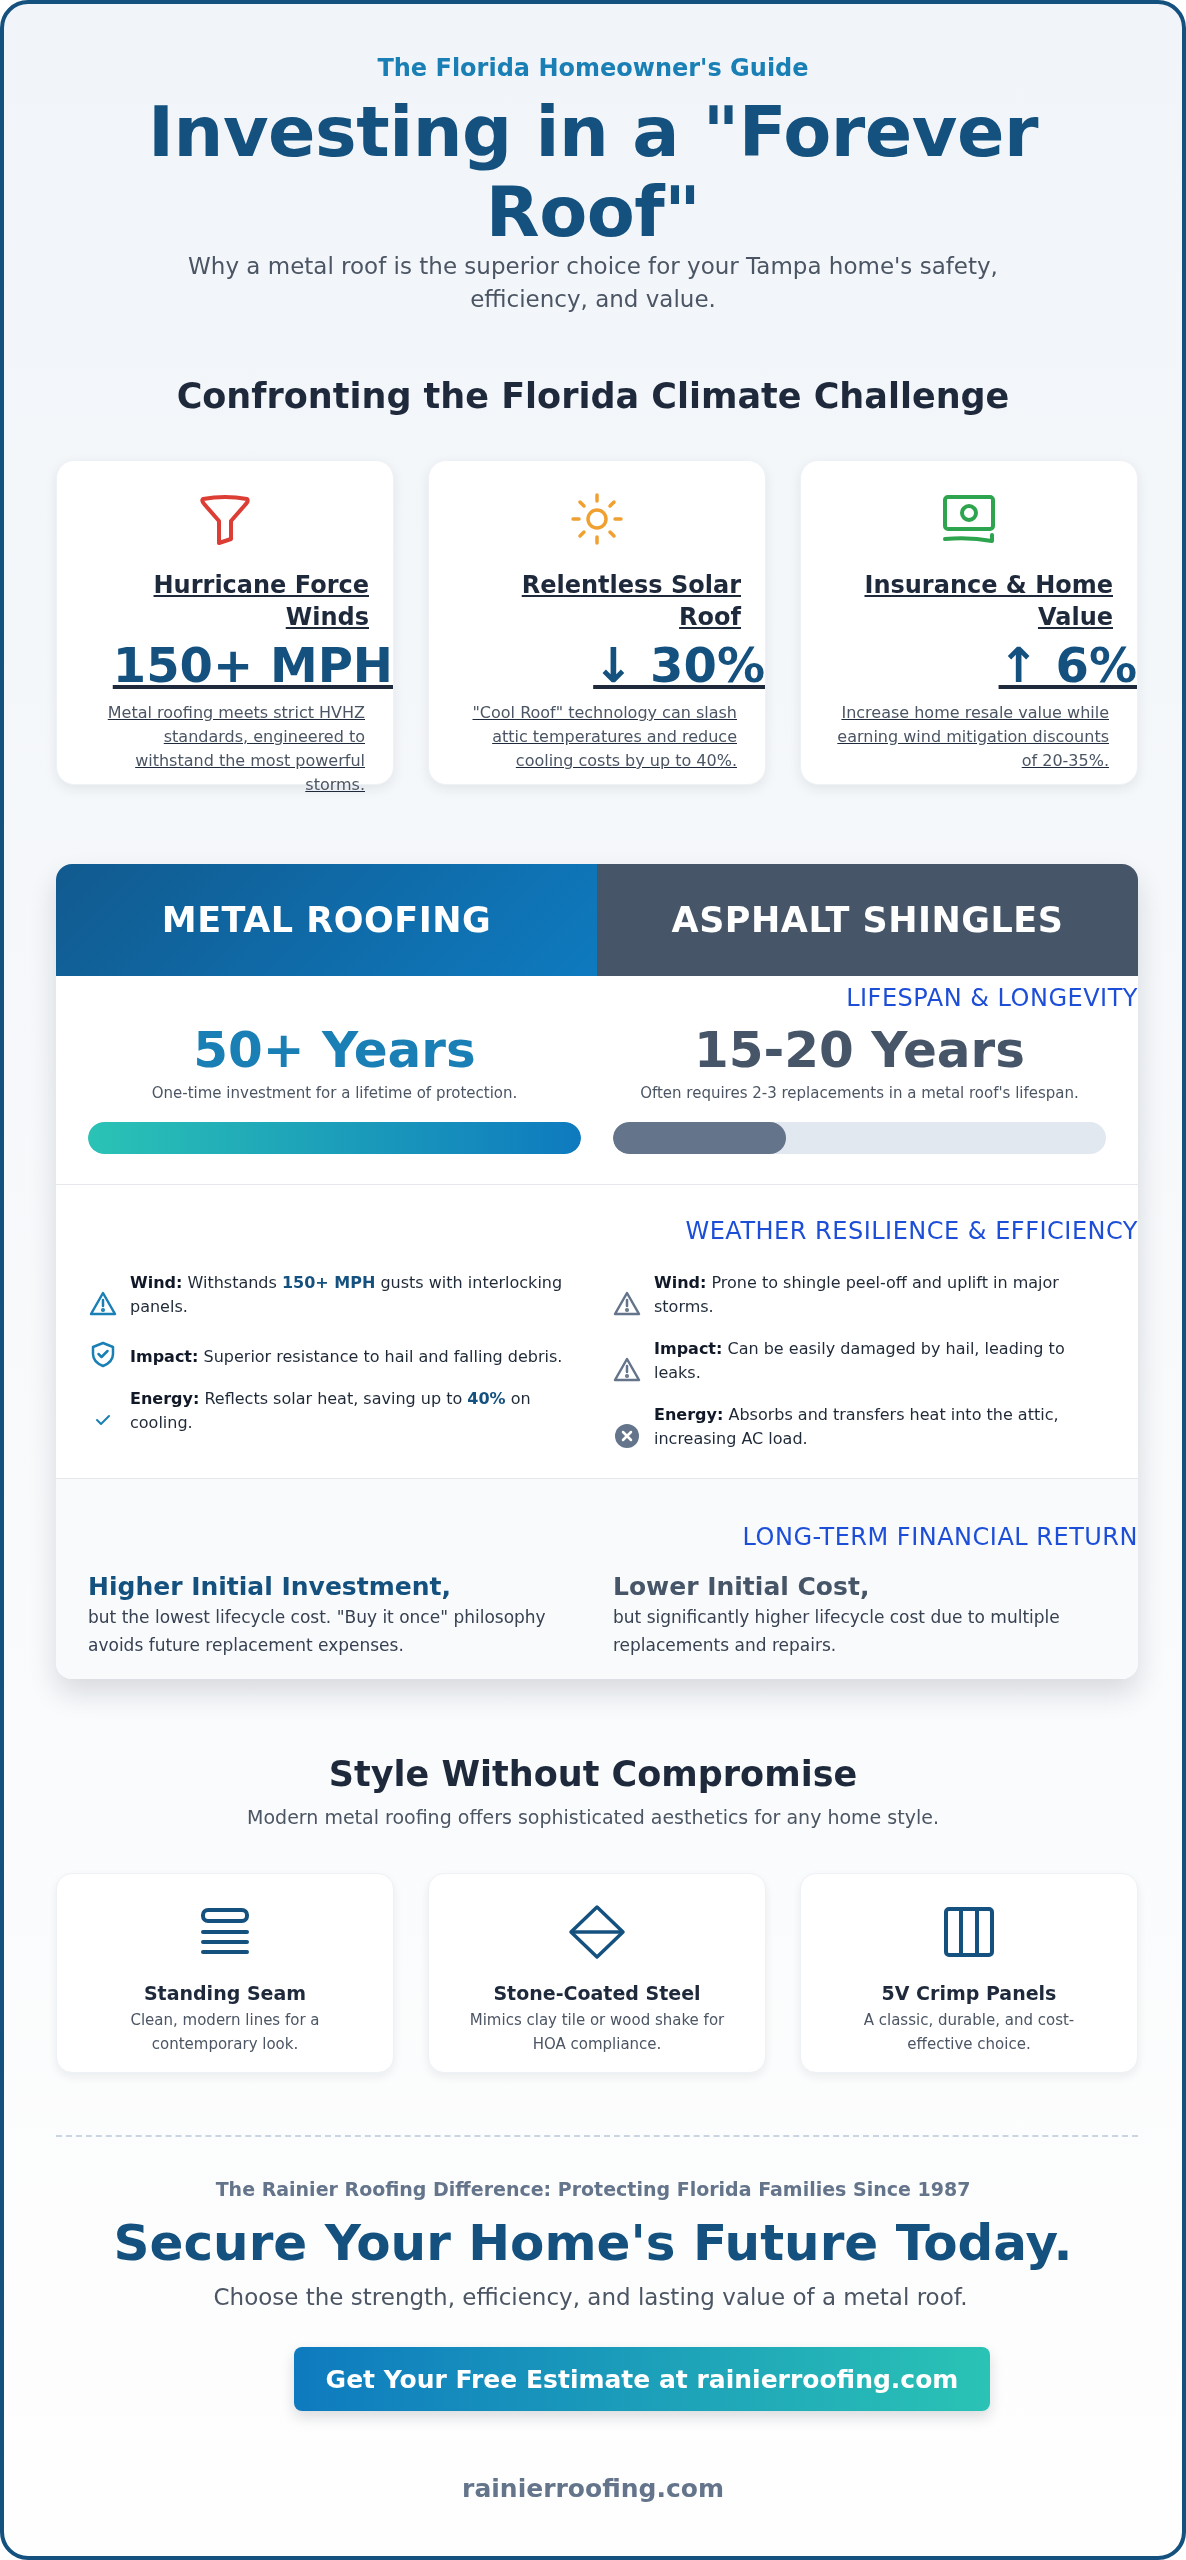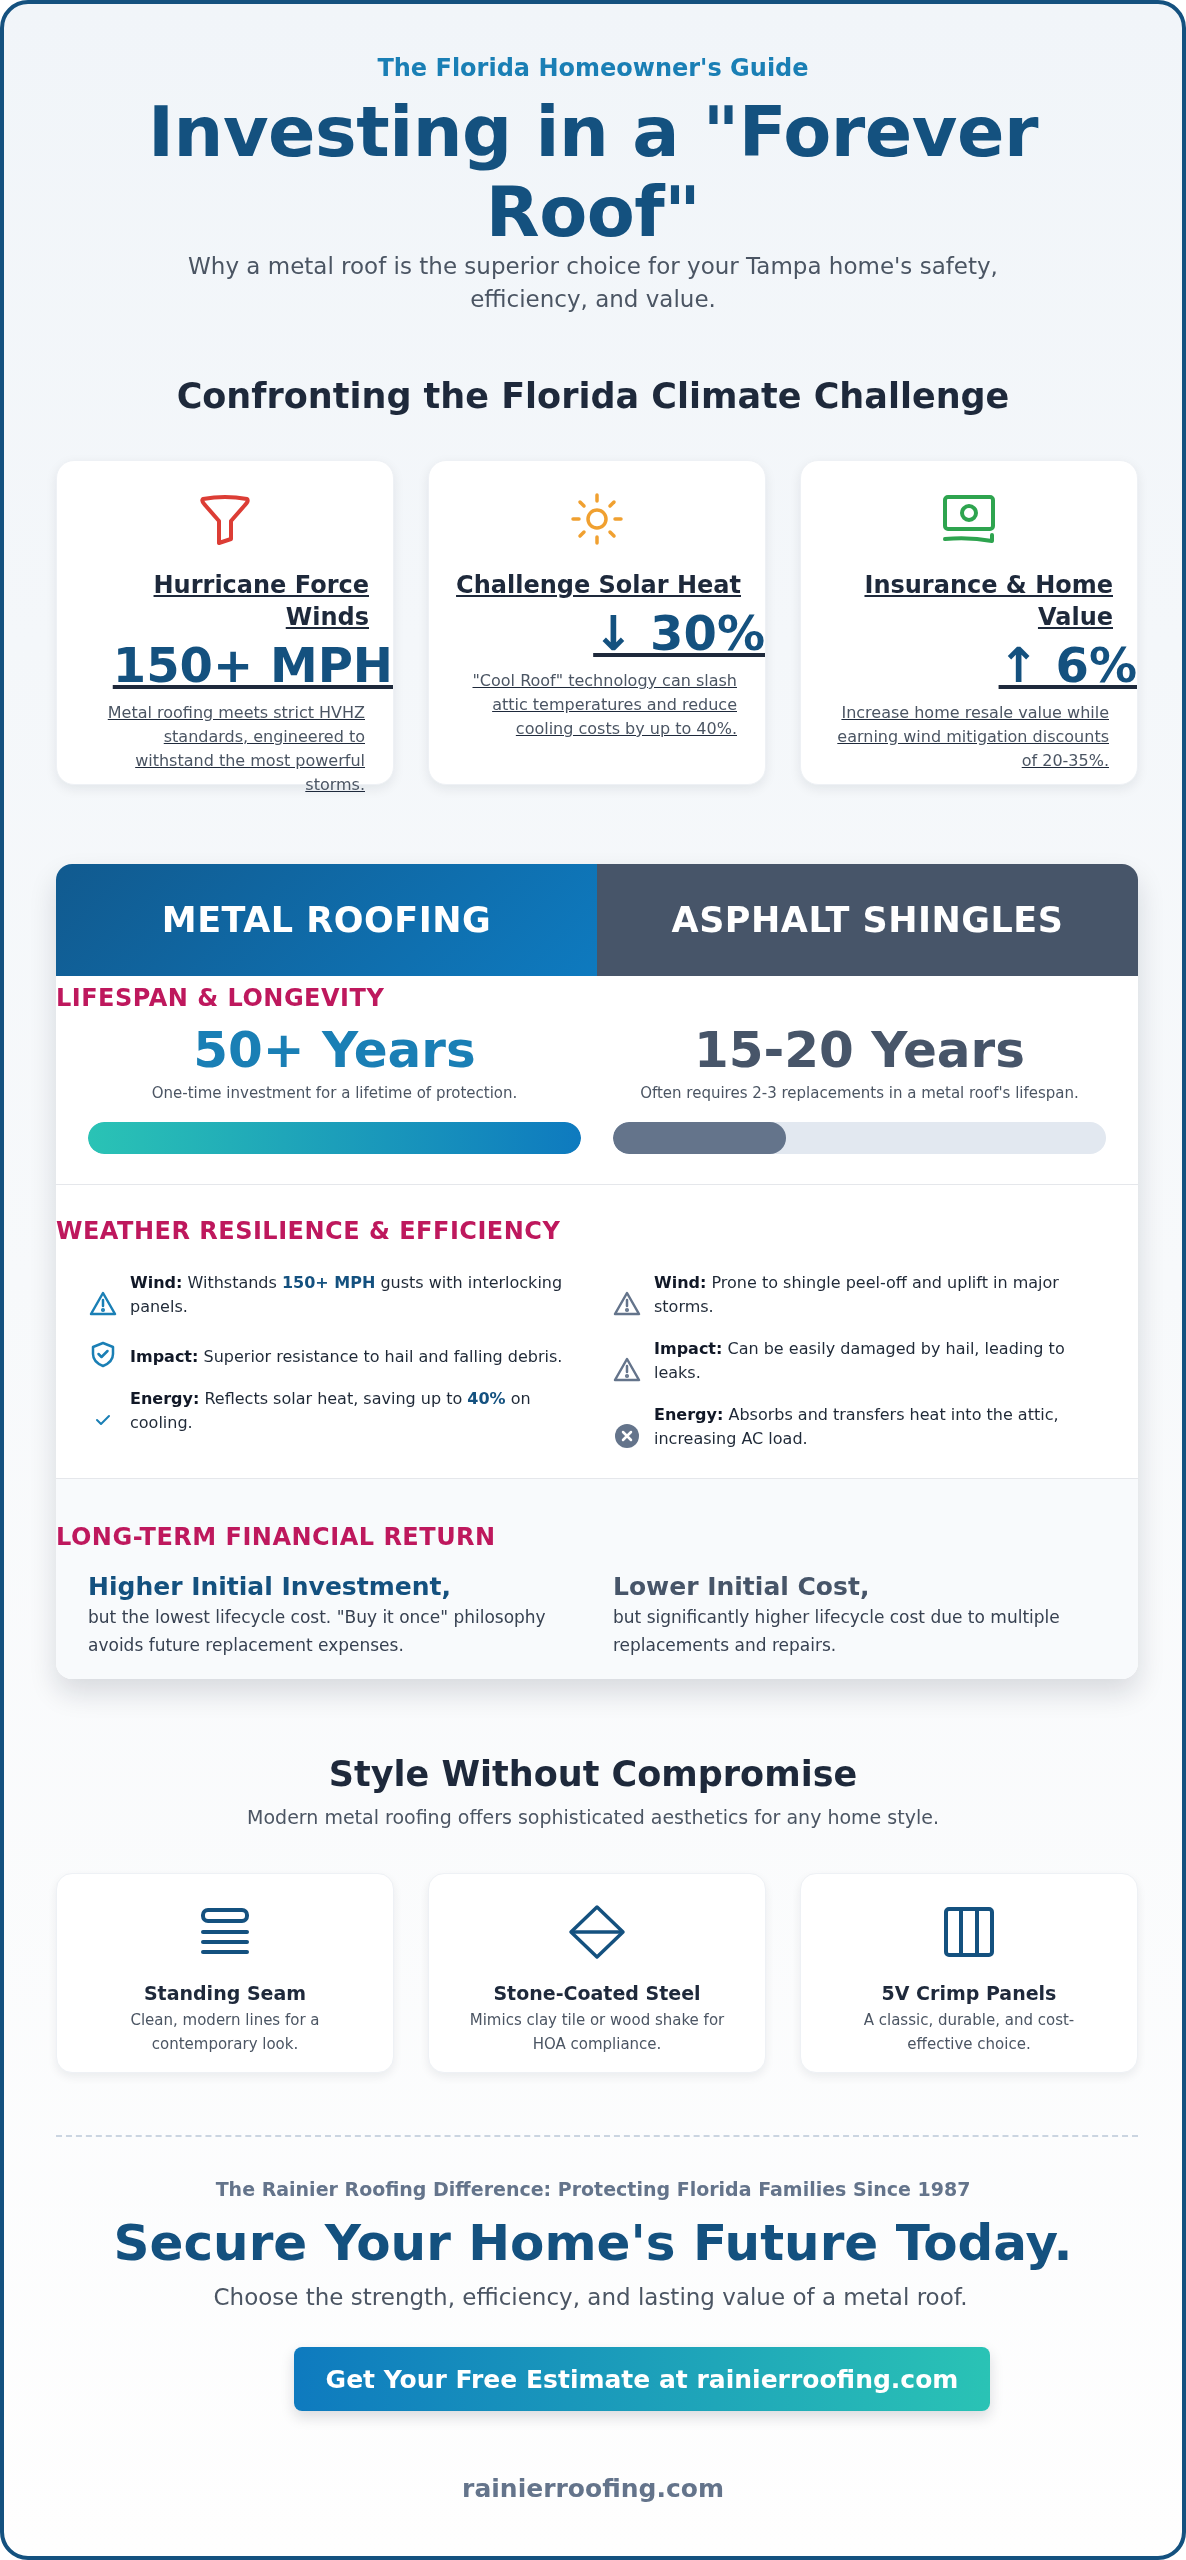--- a/index.html
+++ b/index.html
@@ -37,21 +37,21 @@
   
   .compare { position: absolute; left: 52px; top: 860px; width: 1082px; height: 815px;
     background: #fff; border-radius: 16px; overflow: hidden;
     box-shadow: 0 14px 28px rgba(15,23,42,0.14); }
   .cmp-head { display: flex; height: 112px; }
   .cmp-head div { flex: 1; display: flex; align-items: center; justify-content: center;
     color: #fff; font-weight: bold; font-size: 35px; letter-spacing: 0.5px; }
   .cmp-head .metal { background: linear-gradient(135deg, #115a8f 0%, #0e7abf 100%); }
   .cmp-head .asphalt { background: #475569; }
   .cmp-sec { position: absolute; left: 0; right: 0; }
-  .cmp-sec-title { text-align: left; font-size: 24px; font-weight: bold; color: #be185d; letter-spacing: 0.5px; }
+  .cmp-sec-title { text-align: right; font-size: 24px; font-weight: normal; color: #1d4ed8; letter-spacing: 0.5px; }
   .lifespan .cols { display: flex; padding: 0 32px; gap: 32px; }
   .lifespan .col { flex: 1; text-align: center; }
   .years { font-size: 50px; font-weight: bold; line-height: 60px; }
   .years.metal { color: #1a7fb5; }
   .years.asphalt { color: #475569; }
   .ydesc { font-size: 15px; color: #4b5563; margin-top: 4px; }
   .bar { height: 32px; border-radius: 16px; background: #e2e8f0; margin-top: 20px; overflow: hidden; }
   .bar .fill { height: 100%; border-radius: 16px; }
   .bar.metal .fill { width: 100%; background: linear-gradient(90deg, #2ac3b5 0%, #0e7abf 100%); }
   .bar.asphalt .fill { background: #64748b; }
@@ -121,21 +121,21 @@
           <line x1="28" y1="4" x2="28" y2="10"></line>
             <line x1="28" y1="46" x2="28" y2="52"></line>
           <line x1="4" y1="28" x2="10" y2="28"></line>
             <line x1="46" y1="28" x2="52" y2="28"></line>
           <line x1="11" y1="11" x2="15" y2="15"></line>
             <line x1="41" y1="41" x2="45" y2="45"></line>
           <line x1="45" y1="11" x2="41" y2="15"></line>
             <line x1="15" y1="41" x2="11" y2="45"></line>
         </svg>
       </div>
-      <div class="ctitle">Challenge Solar Heat</div>
+      <div class="ctitle">Relentless Solar Roof</div>
       <div class="stat">↓ 30%</div>
       <div class="desc">"Cool Roof" technology can slash attic temperatures and reduce cooling costs by up to 40%.</div>
     </div>
     <div class="ccard">
       <div class="icon">
         <svg width="58" height="56" viewBox="0 0 58 56" stroke="#2ea44f" stroke-width="4" fill="none" stroke-linejoin="round" stroke-linecap="round">
           <rect x="5" y="6" width="48" height="32" rx="3"></rect>
           <circle cx="29" cy="22" r="7"></circle>
           <path d="M5 48 Q30 46 52 50 L52 44"></path>
         </svg>

